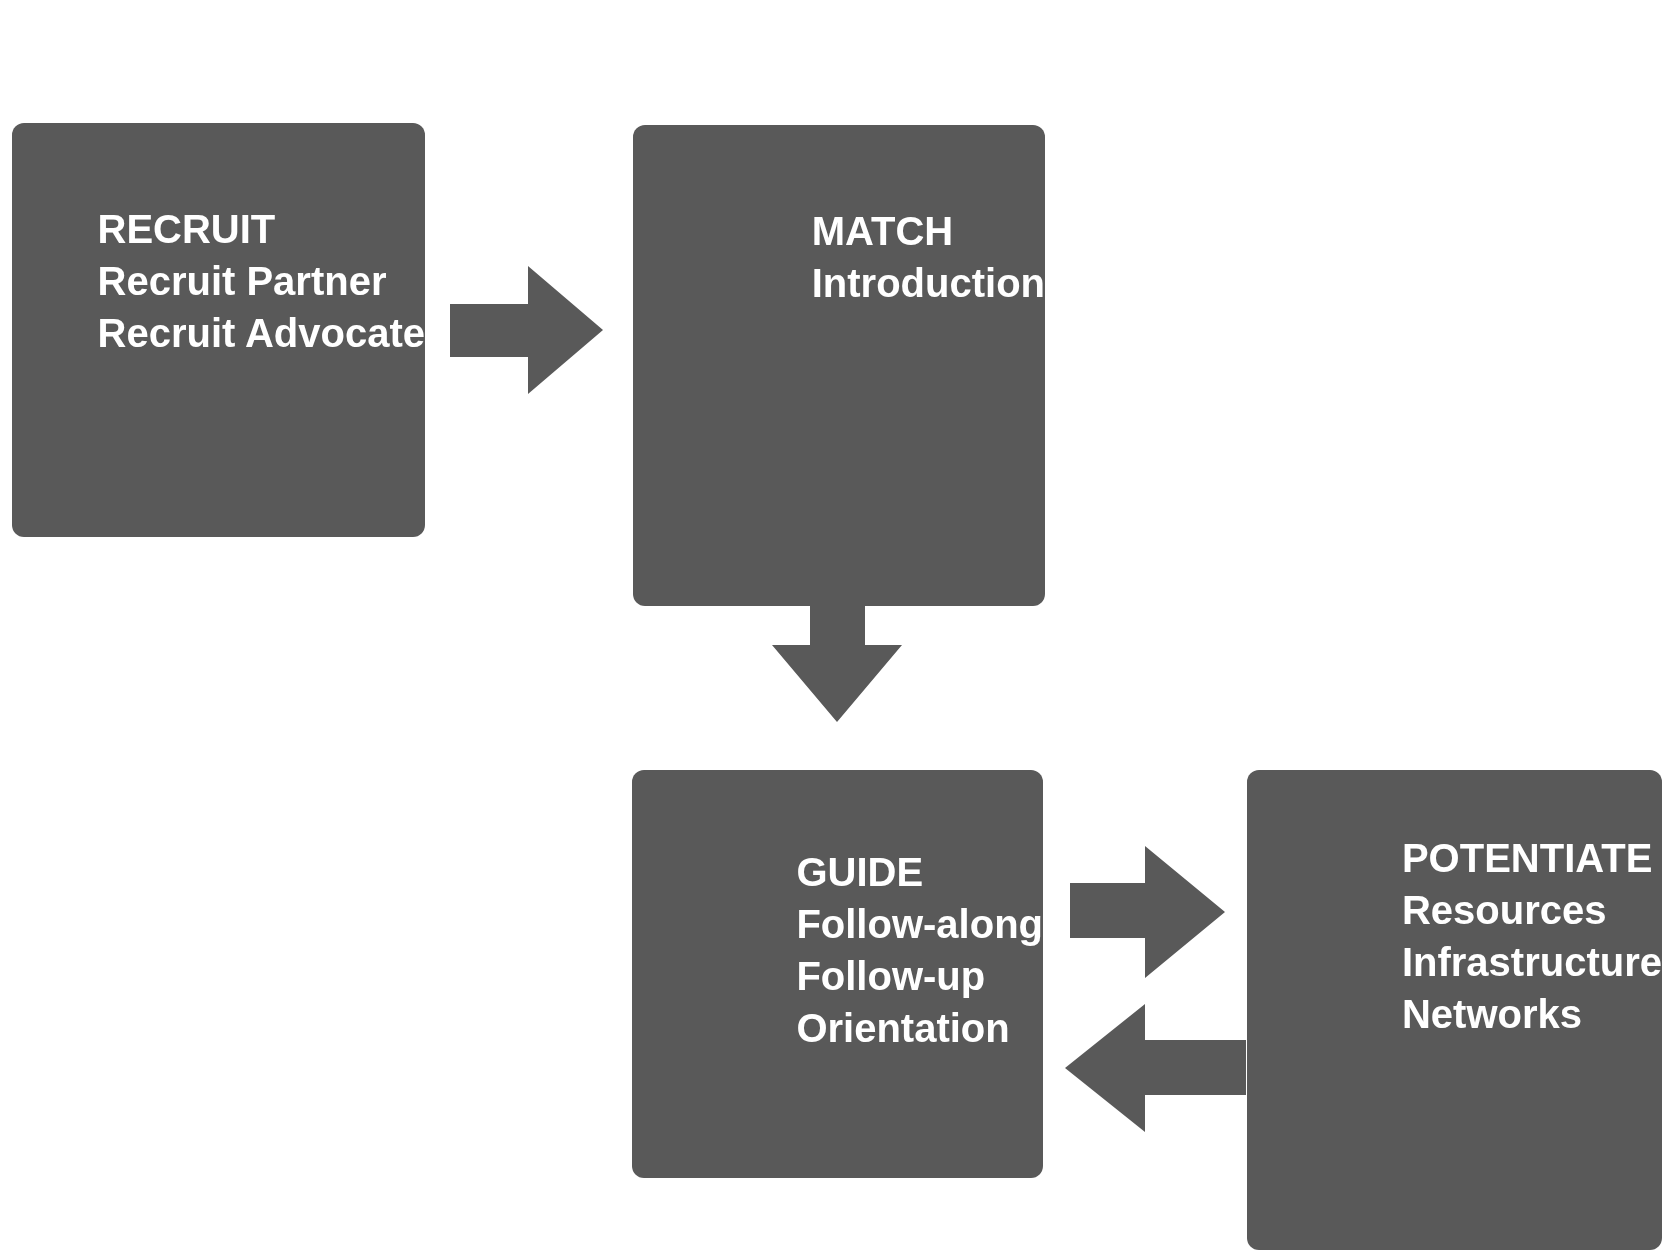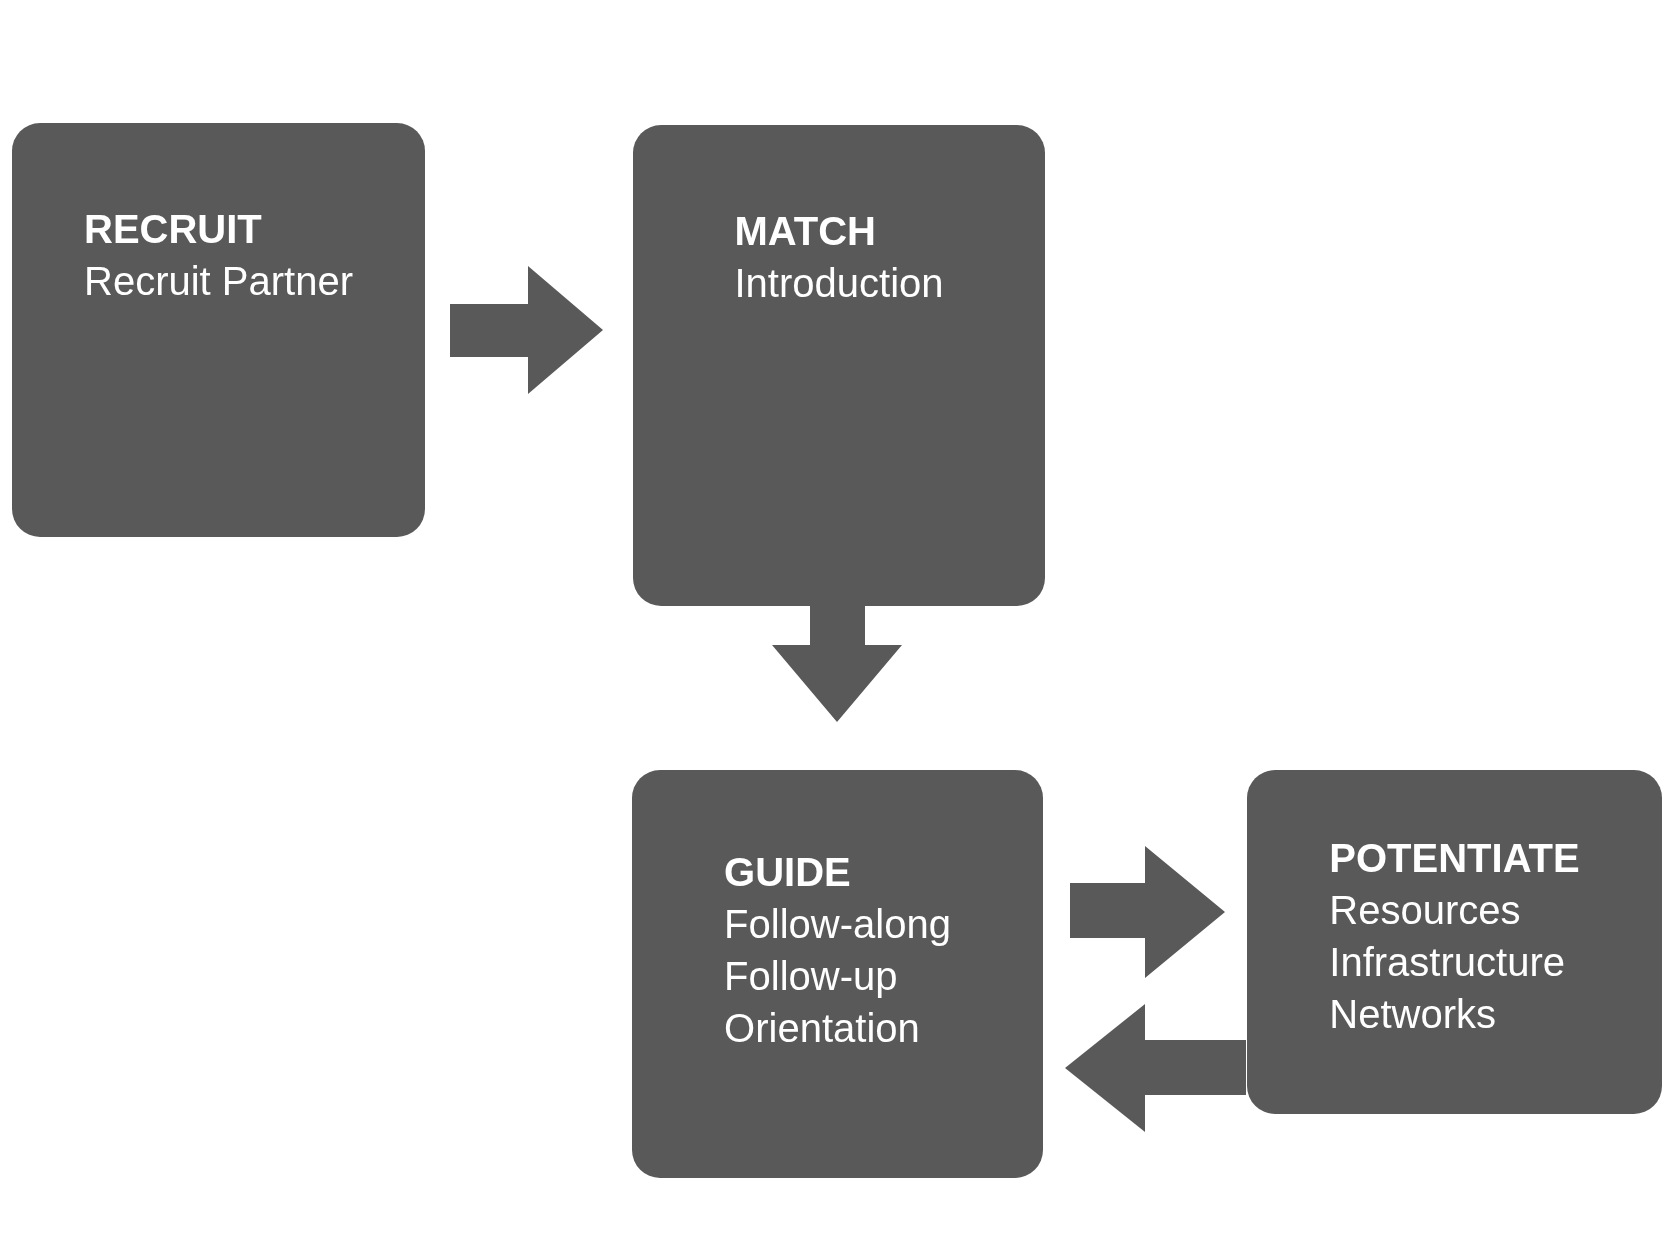--- a/index.html
+++ b/index.html
@@ -11,46 +11,46 @@
     position: relative;
     width: 1680px;
     height: 1260px;
     background: var(--bg-color, #ffffff);
     overflow: hidden;
     font-family: "Liberation Sans", sans-serif;
   }
   .node {
     position: absolute;
     background: var(--box-color, #595959);
-    border-radius: 28px;
+    border-radius: 12px;
     color: var(--text-color, #ffffff);
     display: flex;
-    justify-content: center;
+    justify-content: flex-end;
     box-sizing: border-box;
   }
   .node-inner {
     width: max-content;
     text-align: left;
     font-size: 40px;
     line-height: 52px;
   }
   .node-title {
     font-weight: bold;
   }
   .node-item {
-    font-weight: normal;
+    font-weight: bold;
   }
   
   .node-recruit    { left: 12px;   top: 123px; width: 413px; height: 414px; }
   .node-recruit    .node-inner { padding-top: 80px; }
   .node-match      { left: 633px;  top: 125px; width: 412px; height: 481px; }
   .node-match      .node-inner { padding-top: 80px; }
   .node-guide      { left: 632px;  top: 770px; width: 411px; height: 408px; }
   .node-guide      .node-inner { padding-top: 76px; }
-  .node-potentiate { left: 1247px; top: 770px; width: 415px; height: 344px; }
+  .node-potentiate { left: 1247px; top: 770px; width: 415px; height: 480px; }
   .node-potentiate .node-inner { padding-top: 62px; }
 
   .arrow-layer {
     position: absolute;
     left: 0;
     top: 0;
     width: 1680px;
     height: 1260px;
     pointer-events: none;
   }
@@ -67,20 +67,21 @@
     <polygon points="450,304 528,304 528,266 603,330 528,394 528,357 450,357"></polygon>
     <polygon points="810,567 865,567 865,645 902,645 837,722 772,645 810,645"></polygon>
     <polygon points="1070,883 1145,883 1145,846 1225,912 1145,978 1145,938 1070,938"></polygon>
     <polygon points="1145,1004 1145,1040 1246,1040 1246,1095 1145,1095 1145,1132 1065,1068"></polygon>
   </svg>
 
   <div class="node node-recruit">
     <div class="node-inner">
       <div class="node-title">RECRUIT</div>
       <div class="node-item">Recruit Partner</div>
+      <div class="node-item">Recruit Advocate</div>
     </div>
   </div>
 
   <div class="node node-match">
     <div class="node-inner">
       <div class="node-title">MATCH</div>
       <div class="node-item">Introduction</div>
     </div>
   </div>
 

